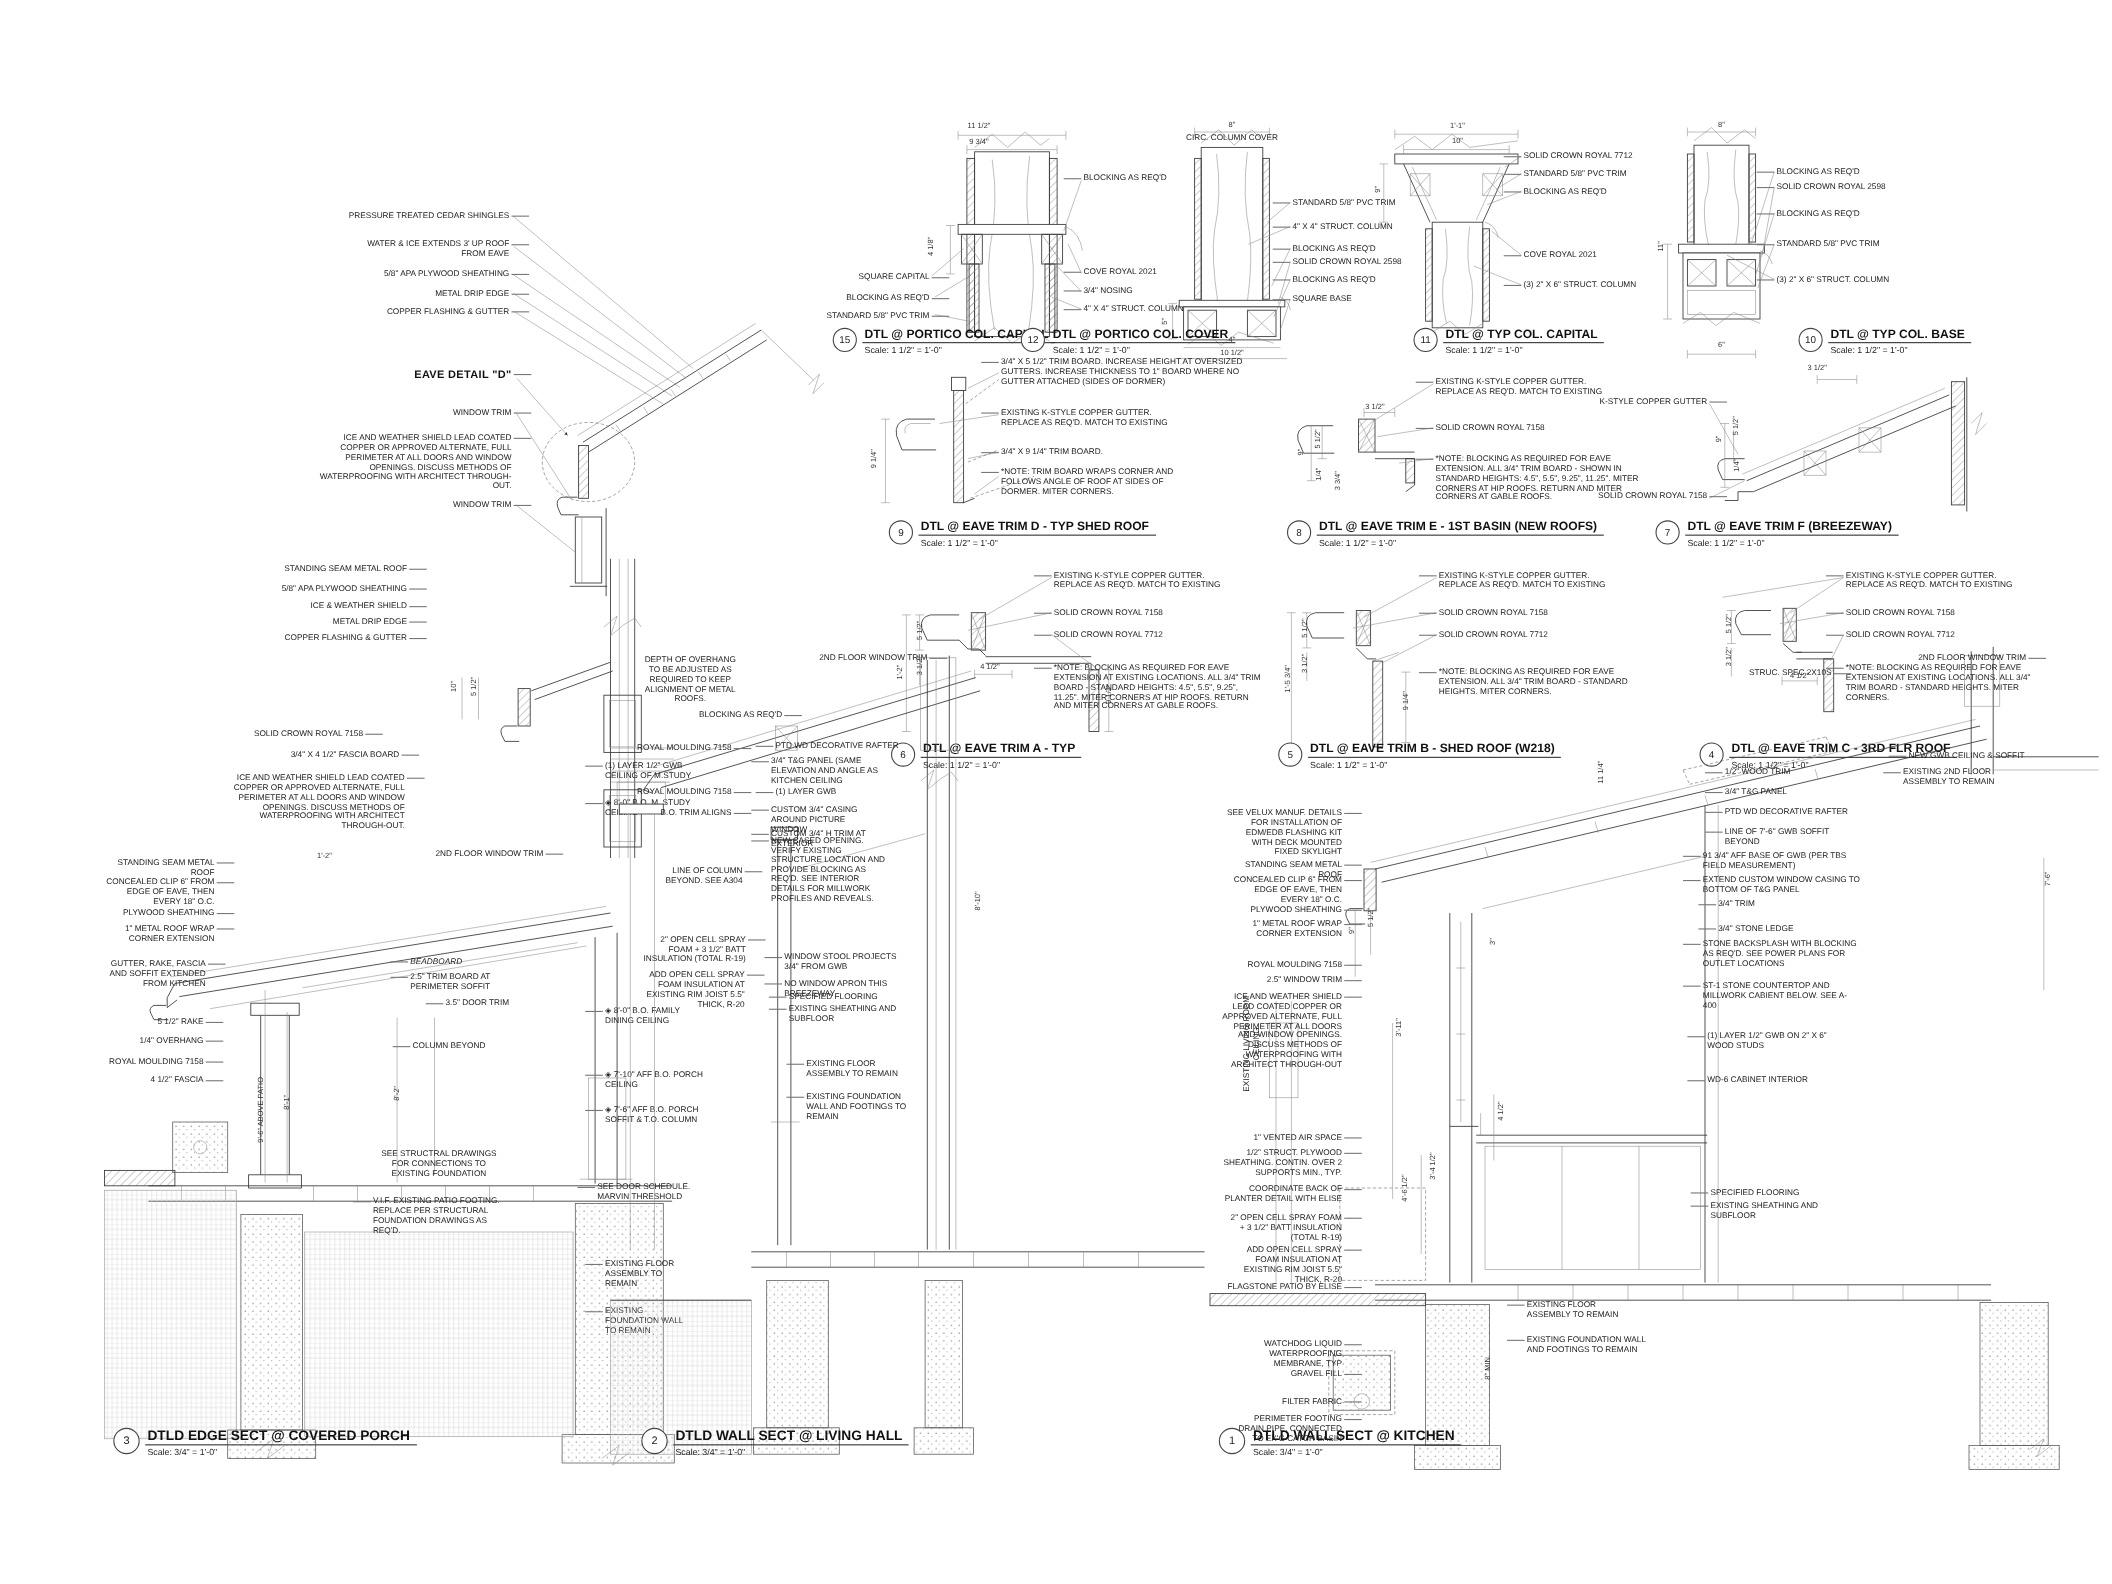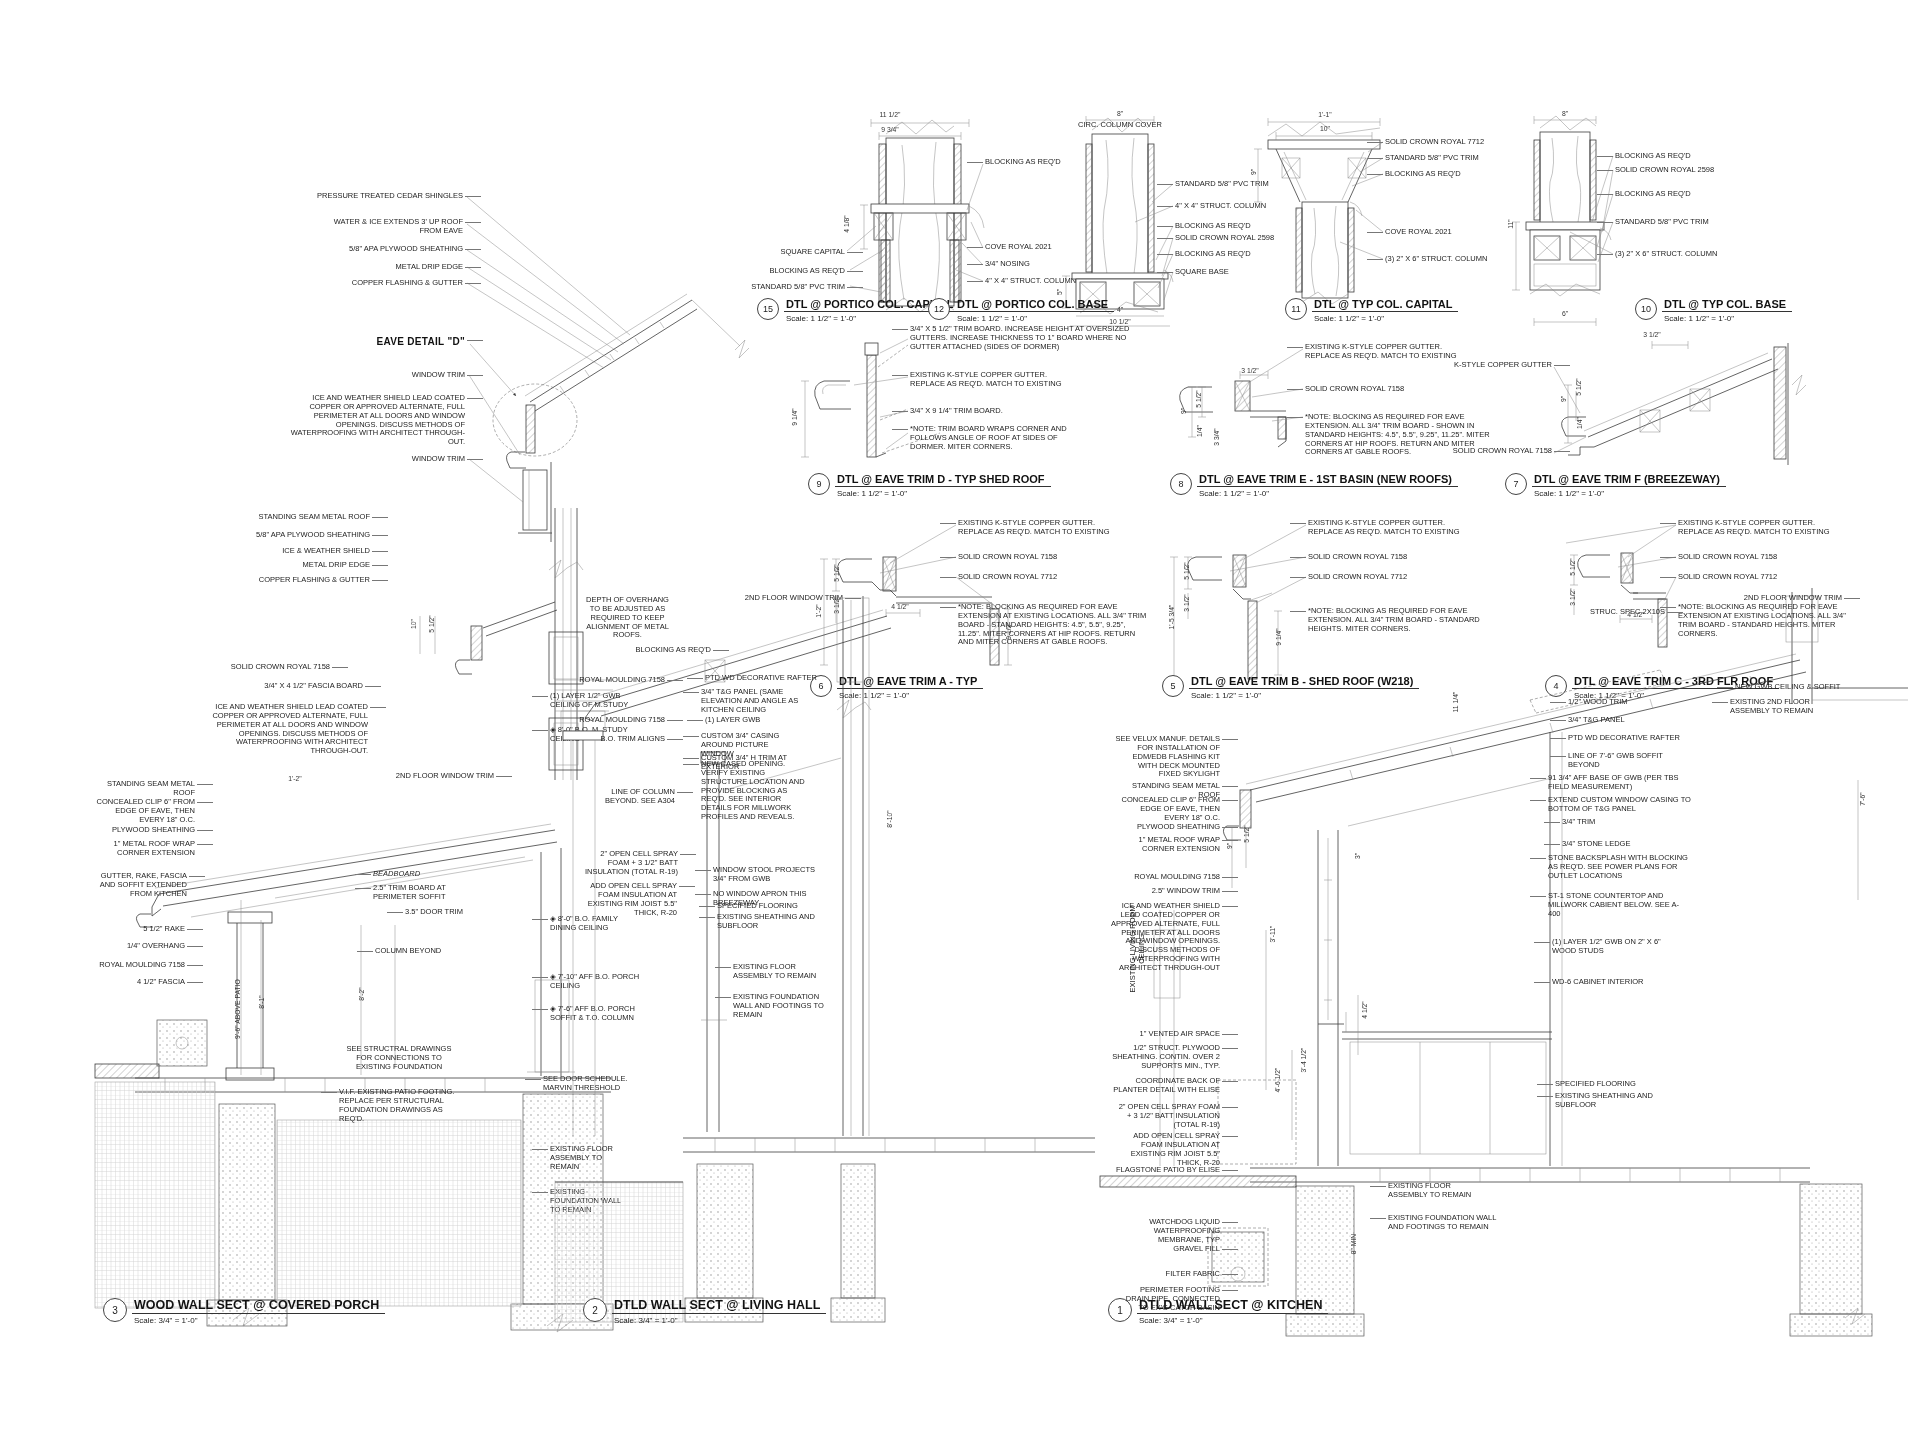--- a/index.html
+++ b/index.html
@@ -144,21 +144,21 @@
         <path class="t" d="M166,6 v8 M234,6 v8"></path>
       <line class="t" x1="146" y1="166" x2="146" y2="198"></line>
         <path class="t" d="M142,166 h8 M142,198 h8"></path>
       <line class="t" x1="156" y1="206" x2="244" y2="206"></line>
         <line class="t" x1="150" y1="216" x2="250" y2="216"></line>
       <path class="t" d="M253,74 L232,92 M253,96 L215,112 M253,116 L236,150 M253,128 L242,166 M253,144 L238,178 M253,162 L244,190"></path>
     </svg>
     <div class="tb" style="left:8px;top:188px">
       <span class="bub">12</span>
       <span class="tt">
-          <span class="t1">DTL @ PORTICO COL. BASE</span>
+          <span class="t1">DTL @ PORTICO COL. COVER</span>
           <span class="t2">Scale: 1 1/2" = 1'-0"</span>
         </span>
     </div>
   <div class="co a-c dim" style="left: 170px; top: 0px; width: 60px;">8"</div>
       <div class="co a-c" style="left: 130px; top: 11px; width: 140px;">CIRC. COLUMN COVER</div>
       <div class="co a-l" style="left: 255px; top: 70px; width: 140px;">STANDARD 5/8" PVC TRIM</div>
       <div class="co a-l" style="left: 255px; top: 92px; width: 140px;">4" X 4" STRUCT. COLUMN</div>
       <div class="co a-l" style="left: 255px; top: 112px; width: 140px;">BLOCKING AS REQ'D</div>
       <div class="co a-l" style="left: 255px; top: 124px; width: 140px;">SOLID CROWN ROYAL 2598</div>
       <div class="co a-l" style="left: 255px; top: 140px; width: 140px;">BLOCKING AS REQ'D</div>
@@ -496,21 +496,21 @@
       <rect class="g" x="182" y="700" width="244" height="186"></rect>
       <rect class="s" x="62" y="600" width="50" height="46"></rect>
         <circle class="t" cx="87" cy="623" r="6"></circle>
       <polyline class="t" points="138,900 154,888 148,906 164,894"></polyline>
       <polyline class="t" points="452,906 468,894 462,912 478,900"></polyline>
       <path class="t" d="M146,480 V655 M166,500 V655 M266,505 V655"></path>
     </svg>
     <div class="tb big" style="left:8px;top:878px">
       <span class="bub">3</span>
       <span class="tt">
-          <span class="t1">WOOD WALL SECT @ COVERED PORCH</span>
+          <span class="t1">DTLD EDGE SECT @ COVERED PORCH</span>
           <span class="t2">Scale: 3/4" = 1'-0"</span>
         </span>
     </div>
   <div class="co a-r" style="left: 140px; top: 93px; width: 135px;">STANDING SEAM METAL ROOF</div>
       <div class="co a-r" style="left: 140px; top: 111px; width: 135px;">5/8" APA PLYWOOD SHEATHING</div>
       <div class="co a-r" style="left: 160px; top: 127px; width: 115px;">ICE &amp; WEATHER SHIELD</div>
       <div class="co a-r" style="left: 170px; top: 141px; width: 105px;">METAL DRIP EDGE</div>
       <div class="co a-r" style="left: 145px; top: 156px; width: 130px;">COPPER FLASHING &amp; GUTTER</div>
       <div class="co a-r" style="left: 95px; top: 243px; width: 140px;">SOLID CROWN ROYAL 7158</div>
       <div class="co a-r" style="left: 118px; top: 262px; width: 150px;">3/4" X 4 1/2" FASCIA BOARD</div>

